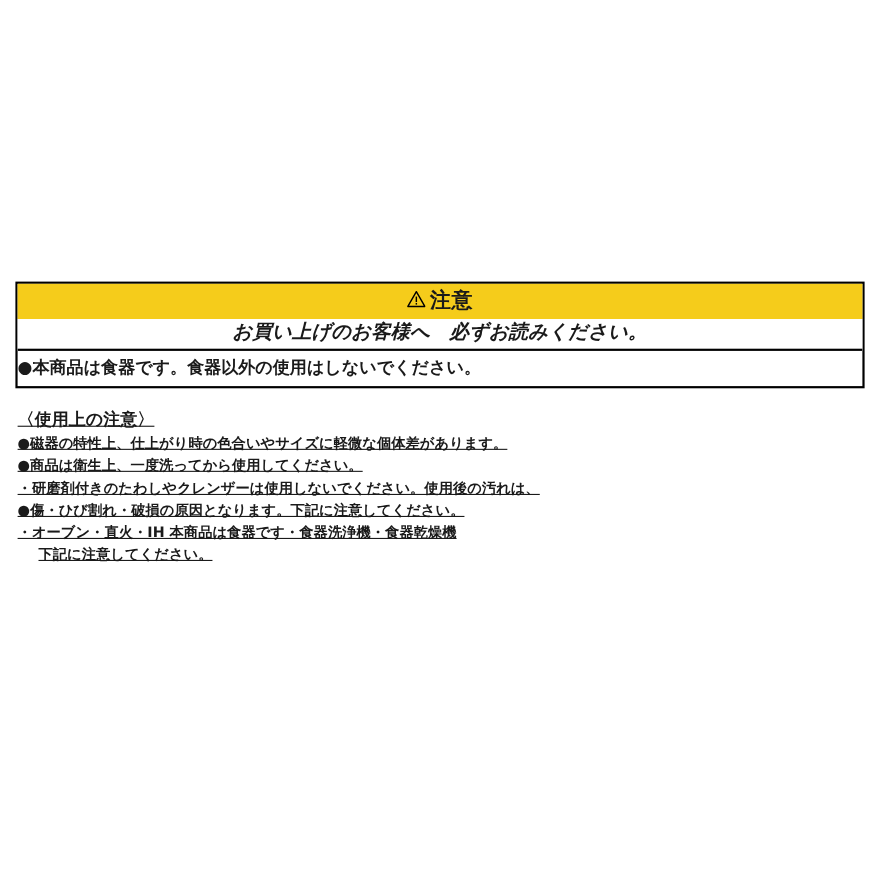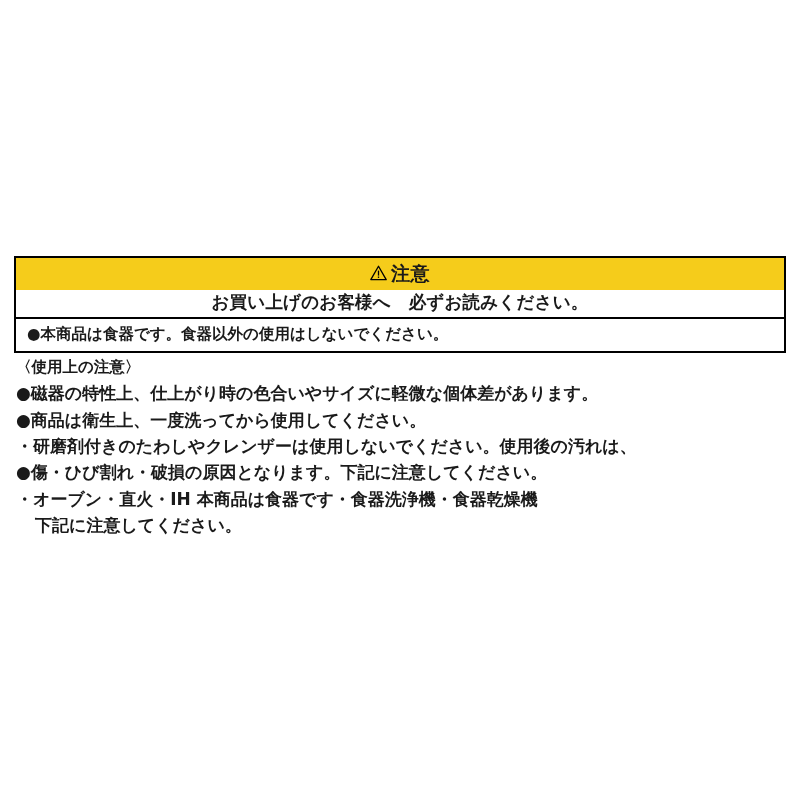--- a/index.html
+++ b/index.html
@@ -47,44 +47,46 @@
   }
   .notice-sub {
     text-align: center;
     font-size: 17.5px;
     font-weight: bold;
     line-height: 1.35;
     padding: 1px 0 3px 0;
     border-bottom: 2px solid #000000;
     background: #ffffff;
     letter-spacing: 0.2px;
+    font-style: italic;
   }
   .notice-body {
-    padding: 4px 6px 5px 11px;
+    padding: 4px 6px 5px 0;
   }
   .notice-body .line {
     font-size: 15.5px;
     line-height: 1.45;
     font-weight: bold;
     white-space: nowrap;
   }
   .usage {
     position: absolute;
     left: 16px;
-    top: 356px;
+    top: 370px;
     width: 778px;
+    text-decoration: underline;
   }
   .usage-title {
     font-size: 15.5px;
     line-height: 1.5;
     font-weight: bold;
     margin-bottom: 1px;
   }
   .usage .line {
-    font-size: 17px;
+    font-size: 13px;
     line-height: 1.55;
     font-weight: bold;
     white-space: nowrap;
   }
   .line.indent {
     padding-left: 19px;
   }
 </style>
 </head>
 <body>

